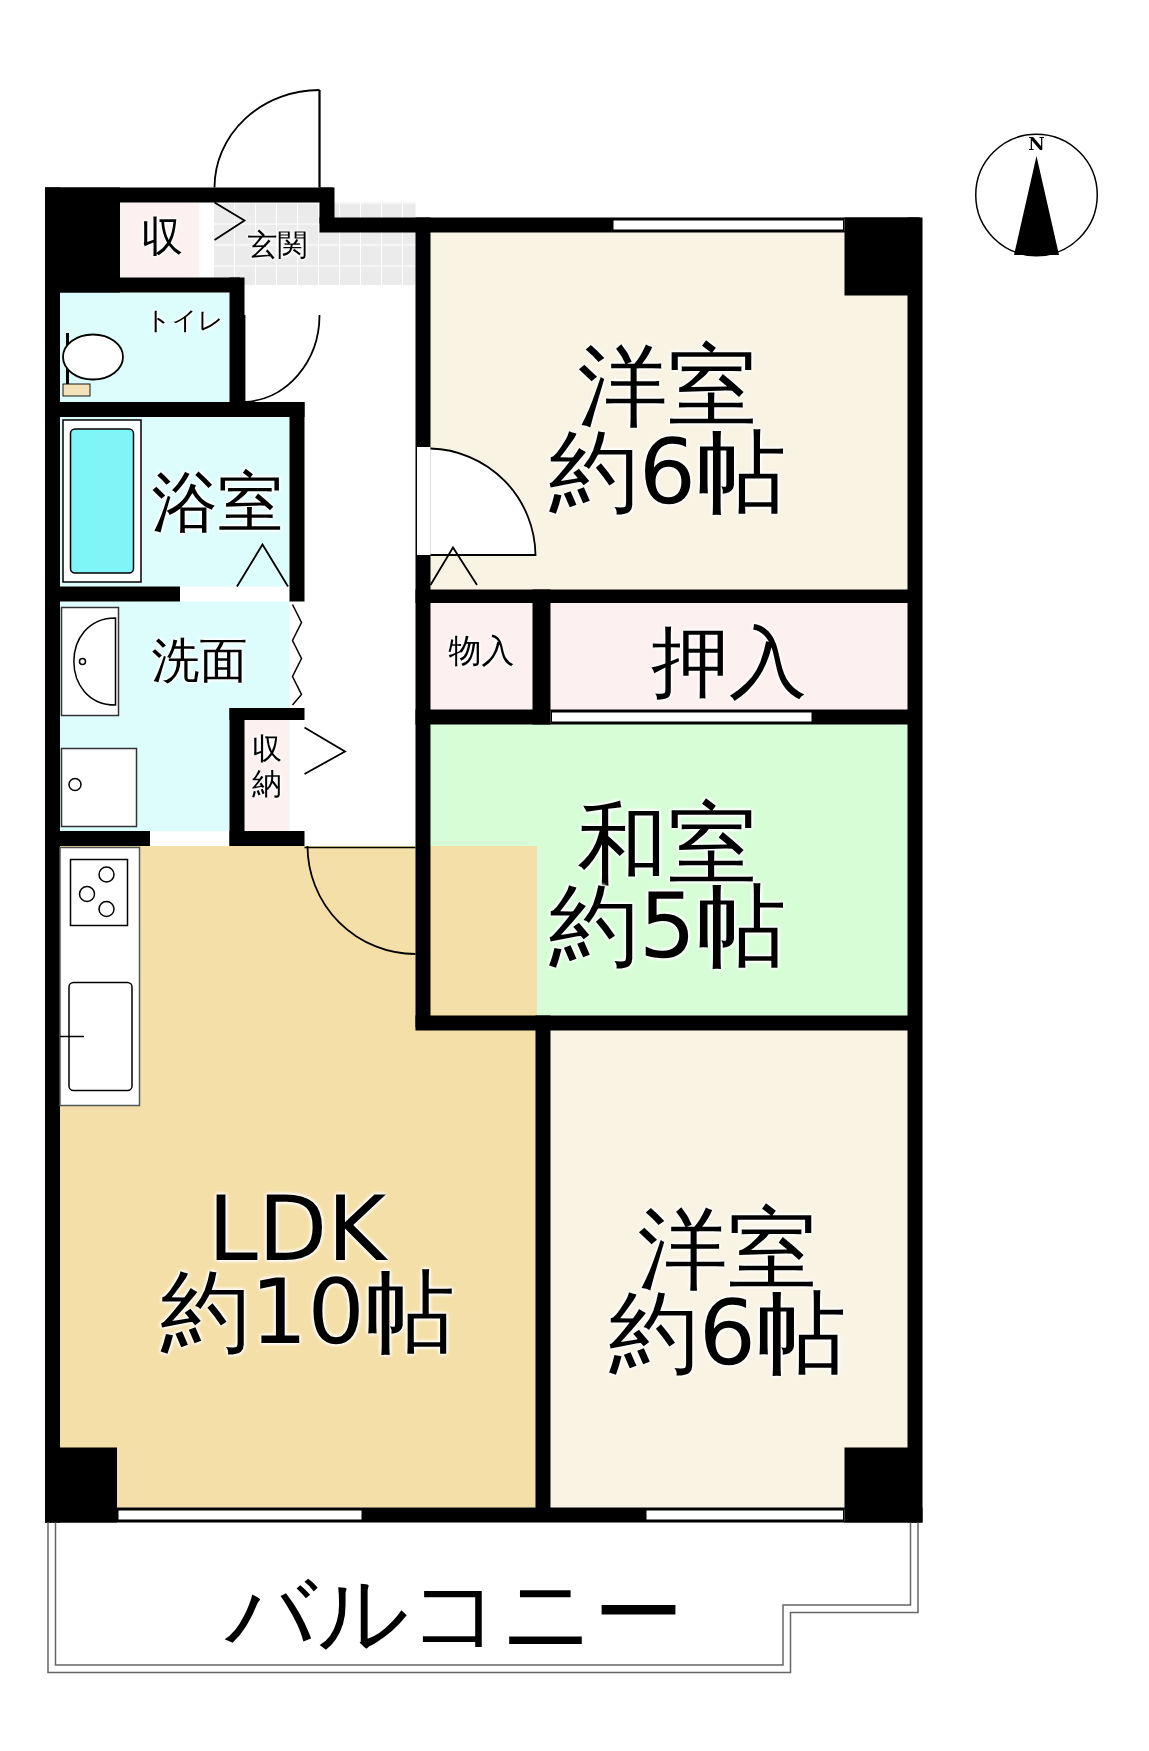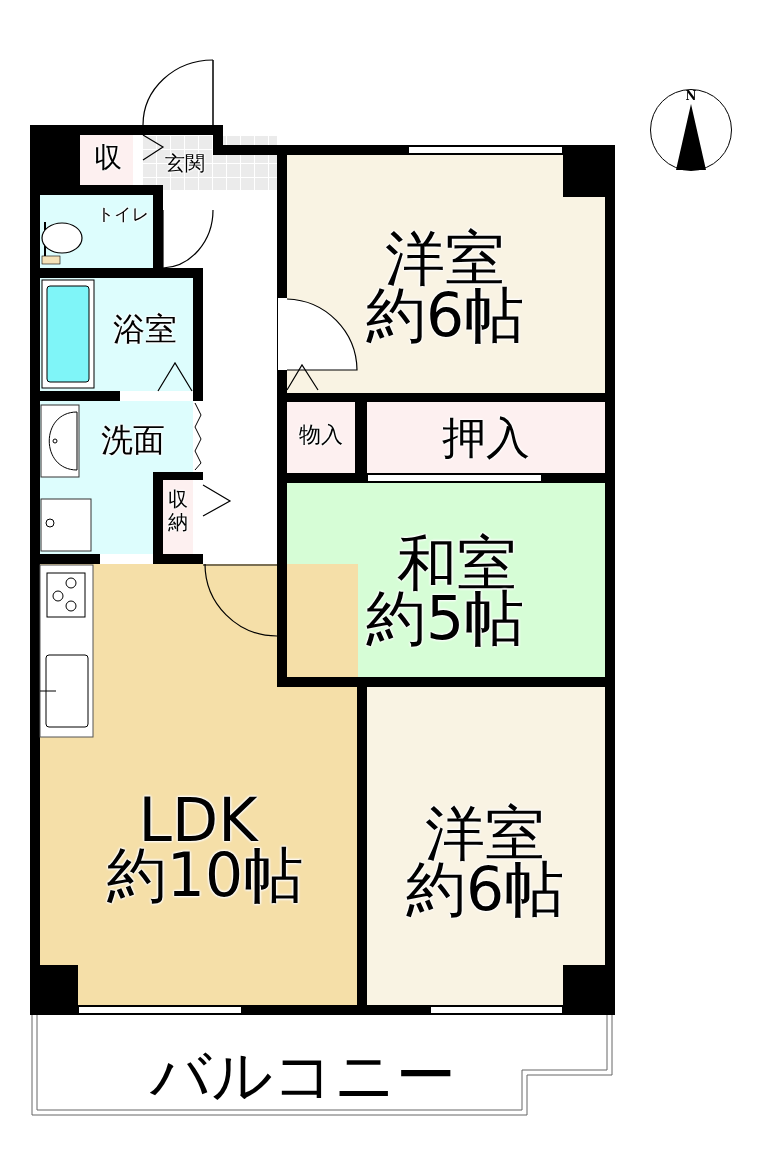--- a/index.html
+++ b/index.html
@@ -116,32 +116,32 @@
   <rect x="46" y="655" width="42" height="72" rx="3" fill="#fff" stroke="#000" stroke-width="1"></rect>
   <line x1="40" y1="691" x2="56" y2="691" stroke="#000" stroke-width="1"></line>
 
   <path d="M32 1015 L32 1115 L527 1115 L527 1075 L612 1075 L612 1015" stroke="#666" stroke-width="1" fill="none"></path>
   <path d="M37 1015 L37 1110 L522 1110 L522 1070 L607 1070 L607 1015" stroke="#666" stroke-width="1" fill="none"></path>
 </svg>
 
 <div class="label sm" style="left:86px;top:143px;width:44px;">収</div>
 <div class="label xs" style="left:155px;top:152px;width:60px;">玄関</div>
 <div class="label" style="left:92px;top:205px;width:62px;font-size:17px;">トイレ</div>
-<div class="label sm" style="left:100px;top:312px;width:90px;font-size:32px;">浴室</div>
+<div class="label sm" style="left:100px;top:312px;width:90px;font-size:44px;">浴室</div>
 <div class="label sm" style="left:88px;top:423px;width:90px;font-size:32px;">洗面</div>
 <div class="label" style="left:164px;top:488px;width:28px;font-size:20px;white-space:pre-line;line-height:1.15;">収
 納</div>
 
 <div class="label big" style="left:340px;top:225px;width:210px;">洋室</div>
 <div class="label big" style="left:340px;top:282px;width:210px;">約6帖</div>
 
 <div class="label" style="left:287px;top:423px;width:68px;font-size:22px;">物入</div>
-<div class="label" style="left:367px;top:414px;width:238px;font-size:44px;">押入</div>
+<div class="label" style="left:367px;top:414px;width:238px;font-size:52px;">押入</div>
 
-<div class="label big" style="left:352px;top:530px;width:210px;">和室</div>
+<div class="label big" style="left:340px;top:530px;width:210px;">和室</div>
 <div class="label big" style="left:340px;top:585px;width:210px;">約5帖</div>
 
 <div class="label big" style="left:93px;top:787px;width:210px;">LDK</div>
 <div class="label big" style="left:100px;top:842px;width:210px;">約10帖</div>
 
 <div class="label big" style="left:380px;top:800px;width:210px;">洋室</div>
 <div class="label big" style="left:380px;top:856px;width:210px;">約6帖</div>
 
 <div class="label big" style="left:150px;top:1043px;width:300px;font-family:Liberation Serif, serif;">バルコニー</div>
 

